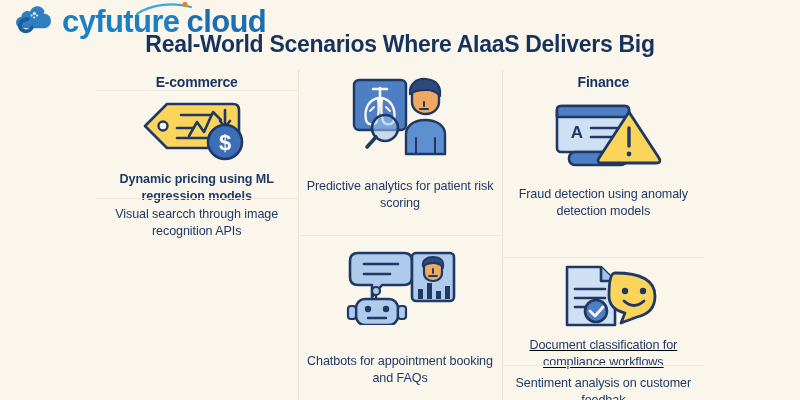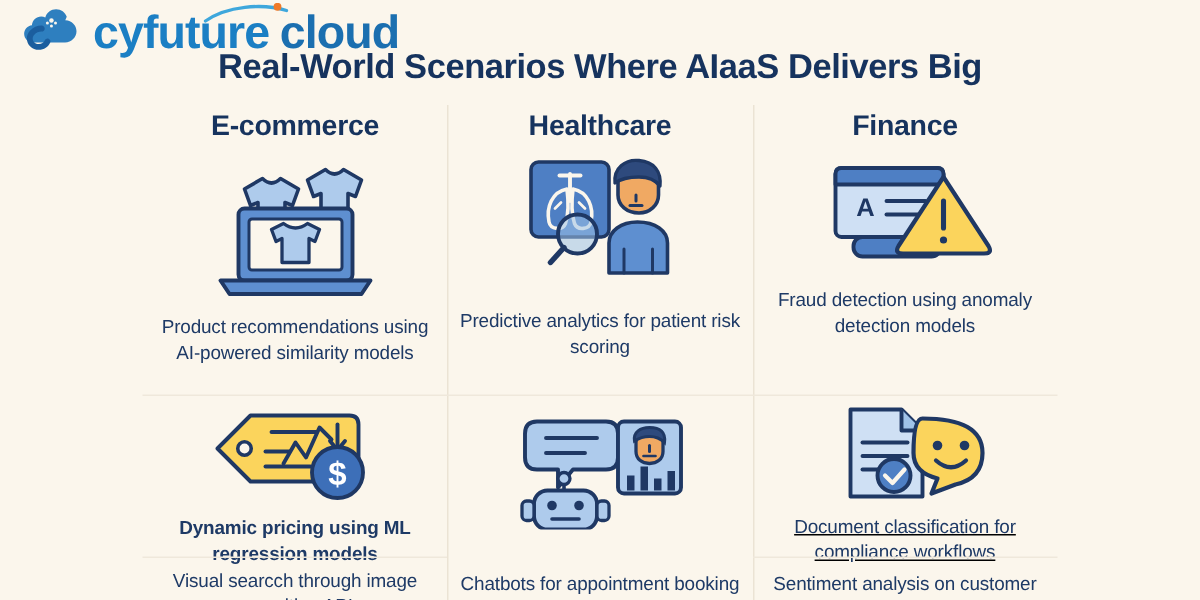--- a/index.html
+++ b/index.html
@@ -69,21 +69,21 @@
   .grid-col + .grid-col::before {
     content: "";
     position: absolute;
     left: 0;
     top: 2px;
     bottom: 4px;
     width: 1px;
     background: #EBE3D4;
   }
   .col-heading {
-    font-size: 19px;
+    font-size: 14px;
     font-weight: bold;
     color: #16335E;
     margin-top: 6px;
     letter-spacing: -0.2px;
   }
   .cell {
     width: 100%;
     box-sizing: border-box;
     display: flex;
     flex-direction: column;
@@ -168,38 +168,20 @@
   </span>
 </div>
 
 <div id="page-title">Real-World Scenarios Where AIaaS Delivers Big</div>
 
 <div id="scenario-grid">
 
   <div class="grid-col">
     <div class="col-heading">E-commerce</div>
 
-    <div class="cell c-ecom-1">
-      <div class="cell-icon">
-        <svg width="128" height="98" viewBox="0 0 128 98">
-
-          <path d="M30 22 L42 15 Q48 21 54 15 L66 22 L62 33 L57 31 L57 56 L39 56 L39 31 L34 33 Z" fill="#AECBEC" stroke="#1F3864" stroke-width="2.4" stroke-linejoin="round"></path>
-
-          <path d="M72 16 L84 9 Q90 15 96 9 L108 16 L104 27 L99 25 L99 50 L81 50 L81 25 L76 27 Z" fill="#AECBEC" stroke="#1F3864" stroke-width="2.4" stroke-linejoin="round"></path>
-
-          <rect x="26" y="35" width="76" height="48" rx="4" fill="#5E8FD0" stroke="#1F3864" stroke-width="2.6"></rect>
-          <rect x="33" y="42" width="62" height="34" rx="2" fill="#FBF6EC" stroke="#1F3864" stroke-width="2"></rect>
-
-          <path d="M48 49 L56 45 Q64 51 72 45 L80 49 L77 57 L73 55 L73 71 L55 71 L55 55 L51 57 Z" fill="#AECBEC" stroke="#1F3864" stroke-width="2.2" stroke-linejoin="round"></path>
-
-          <path d="M14 83 L114 83 L108 92 L20 92 Z" fill="#5E8FD0" stroke="#1F3864" stroke-width="2.6" stroke-linejoin="round"></path>
-        </svg>
-      </div>
-      <div class="cell-text">Product recommendations using AI-powered similarity models</div>
-    </div>
 
     <div class="cell c-ecom-2 cell-divider">
       <div class="cell-icon">
         <svg width="120" height="66" viewBox="0 0 120 66">
 
           <path d="M30 6 L96 6 Q102 6 102 12 L102 44 Q102 50 96 50 L30 50 L8 28 Z" fill="#FBD45C" stroke="#1F3864" stroke-width="2.6" stroke-linejoin="round"></path>
           <circle cx="26" cy="28" r="4.5" fill="#FBF6EC" stroke="#1F3864" stroke-width="2.4"></circle>
 
           <line x1="44" y1="17" x2="74" y2="17" stroke="#1F3864" stroke-width="2.6" stroke-linecap="round"></line>
           <line x1="40" y1="30" x2="56" y2="30" stroke="#1F3864" stroke-width="2.6" stroke-linecap="round"></line>
@@ -216,21 +198,20 @@
       </div>
       <div class="cell-text">Dynamic pricing using ML regression models</div>
     </div>
 
     <div class="cell c-ecom-3 cell-divider">
       <div class="cell-text">Visual searcch through image recognition APIs</div>
     </div>
   </div>
 
   <div class="grid-col">
-    <div class="col-heading">Healthcare</div>
 
     <div class="cell c-health-1">
       <div class="cell-icon">
         <svg width="120" height="82" viewBox="0 0 120 82">
 
           <rect x="14" y="4" width="52" height="50" rx="5" fill="#4E7FC4" stroke="#1F3864" stroke-width="2.4"></rect>
 
           <path d="M40 12 L40 30" stroke="#FBF6EC" stroke-width="2.6" stroke-linecap="round"></path>
           <path d="M33 13 L47 13" stroke="#FBF6EC" stroke-width="2.6" stroke-linecap="round"></path>
           <path d="M38 22 C28 24, 24 34, 26 44 C27 49, 35 50, 37 45 C39 39, 39 30, 38 22 Z" fill="none" stroke="#FBF6EC" stroke-width="2.4" stroke-linejoin="round"></path>

